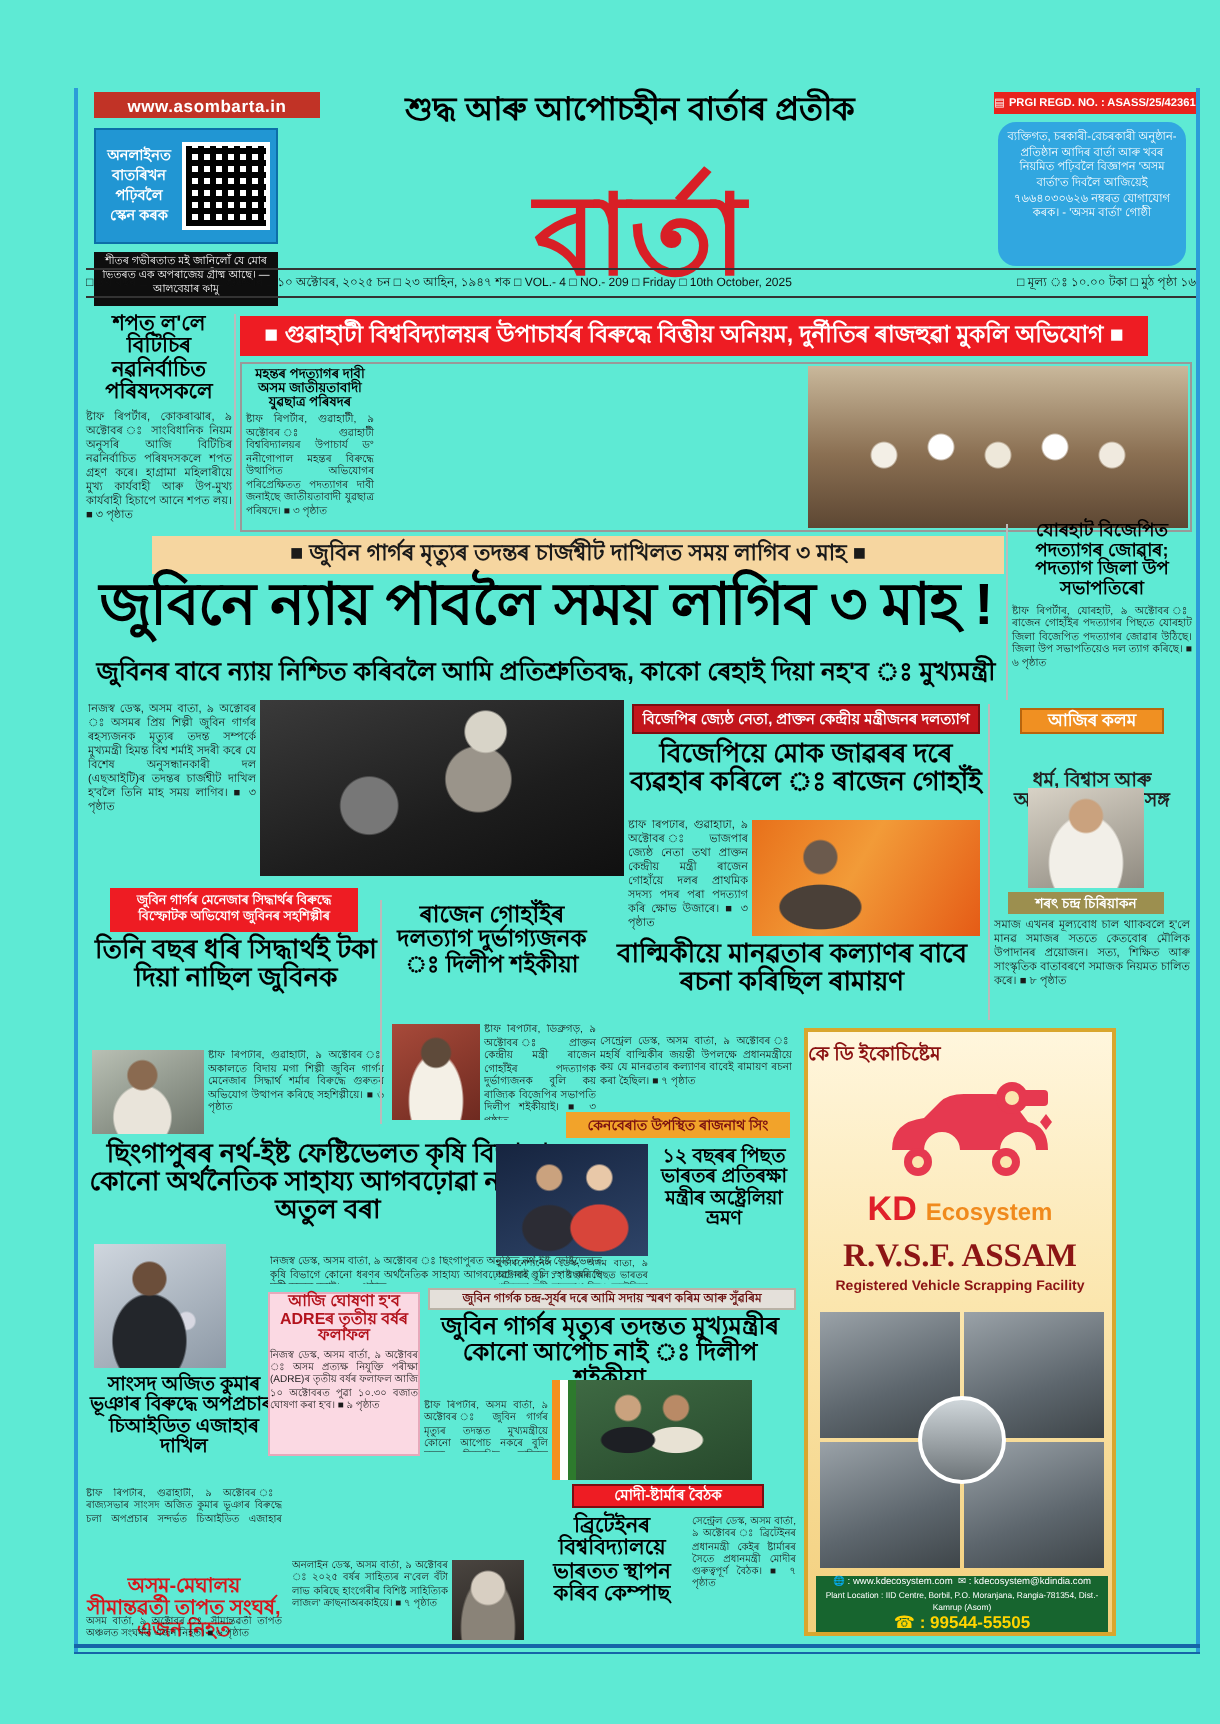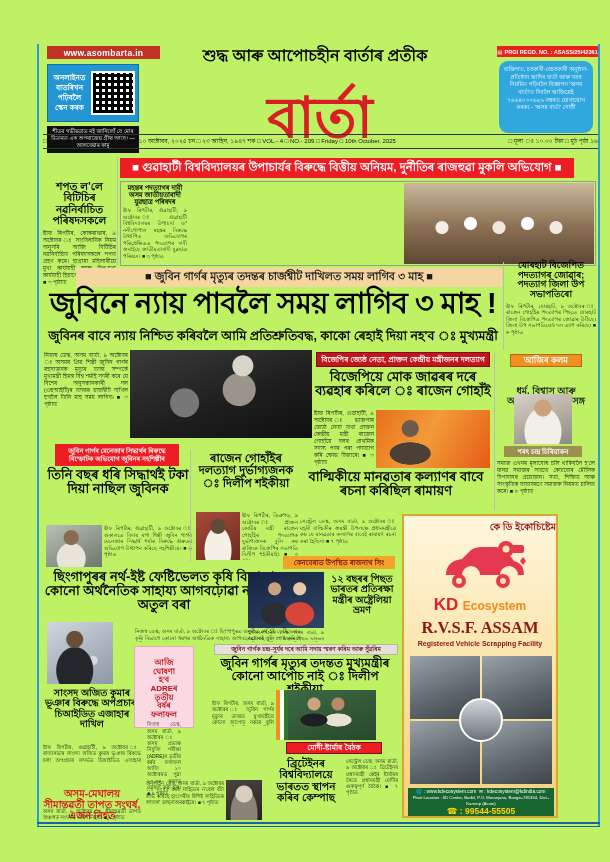--- a/index.html
+++ b/index.html
@@ -1,16 +1,16 @@
 <!DOCTYPE html>
 <html><head>
 <meta charset="utf-8">
 <style>
   html,body{margin:0;padding:0;background:#e9e9e9;}
-  .page{position:relative;width:610px;height:862px;background:#bef264;overflow:hidden;
+  .page{position:relative;width:610px;height:862px;background:#5eead4;overflow:hidden;
         font-family:"Liberation Sans","DejaVu Sans",sans-serif;color:#111;}
   .abs{position:absolute;box-sizing:border-box;}
   .hl{font-weight:bold;text-align:center;line-height:1.08;color:#000;}
   .body-txt{font-size:5.6px;line-height:1.25;text-align:justify;color:#1a1a1a;}
   .vline{width:2px;background:#2b9cd8;}
   .hblue{background:#1565a8;}
   .banner{display:flex;align-items:center;justify-content:center;font-weight:bold;}
   .red-banner{background:#ee1c23;color:#fff;}
   .peach-banner{background:#f6d6a0;color:#1a1a1a;}
   .maroon-banner{background:#c2151c;color:#fff;border:1.5px solid #7c0d11;}
@@ -59,21 +59,21 @@
     <span style="font-size:56px;font-weight:900;line-height:.95;color:#d81f26;">বাৰ্তা</span>
   </div>
 
   <div class="abs" style="left:499px;top:61px;width:94px;height:72px;background:#31a7e0;border-radius:9px;color:#fff;font-size:5.7px;line-height:1.35;text-align:center;padding:5px 4px;">ব্যক্তিগত, চৰকাৰী-বেচৰকাৰী অনুষ্ঠান-প্ৰতিষ্ঠান আদিৰ বাৰ্তা আৰু খবৰ নিয়মিত পঢ়িবলৈ বিজ্ঞাপন 'অসম বাৰ্তা'ত দিবলৈ আজিয়েই ৭৬৬৪০৩০৬২৬ নম্বৰত যোগাযোগ কৰক। - 'অসম বাৰ্তা' গোষ্ঠী</div>
 
   <div class="abs" style="left:43px;top:134px;width:555px;height:15px;border-top:1px solid #333;border-bottom:1px solid #333;display:flex;justify-content:space-between;align-items:center;font-size:6px;">
     <span>□ ৪ৰ্থ বছৰ   □ সংখ্যা - ২০৯   □ শুক্ৰবাৰ   □ ১০ অক্টোবৰ, ২০২৫ চন   □ ২৩ আহিন, ১৯৪৭ শক   □ VOL.- 4   □ NO.- 209   □ Friday   □ 10th October, 2025</span>
     <span>□ মূল্য ঃ ১০.০০ টকা   □ মুঠ পৃষ্ঠা ১৬</span>
   </div>
 
-  <div class="abs" style="left:43px;top:157px;width:73px;margin-top:24px;">
+  <div class="abs" style="left:43px;top:157px;width:73px;">
     <div class="hl" style="font-size:10.5px;">শপত ল'লে বিটিচিৰ নৱনিৰ্বাচিত পৰিষদসকলে</div>
     <div class="body-txt" style="margin-top:4px;">ষ্টাফ ৰিপৰ্টাৰ, কোকৰাঝাৰ, ৯ অক্টোবৰ ঃ সাংবিধানিক নিয়ম অনুসৰি আজি বিটিচিৰ নৱনিৰ্বাচিত পৰিষদসকলে শপত গ্ৰহণ কৰে। হাগ্ৰামা মহিলাৰীয়ে মুখ্য কাৰ্যবাহী আৰু উপ-মুখ্য কাৰ্যবাহী হিচাপে আনে শপত লয়। ■ ৩ পৃষ্ঠাত</div>
   </div>
   <div class="abs" style="left:117px;top:157px;width:1px;height:108px;background:#bbb;"></div>
 
   <div class="abs banner red-banner" style="left:120px;top:158px;width:454px;height:20px;font-size:11.5px;">■ গুৱাহাটী বিশ্ববিদ্যালয়ৰ উপাচাৰ্যৰ বিৰুদ্ধে বিত্তীয় অনিয়ম, দুৰ্নীতিৰ ৰাজহুৱা মুকলি অভিযোগ ■</div>
 
   <div class="abs" style="left:120px;top:181px;width:476px;height:85px;border:1px solid #999;"></div>
   <div class="abs" style="left:123px;top:184px;width:64px;">
     <div class="hl" style="font-size:6.6px;">মহন্তৰ পদত্যাগৰ দাবী অসম জাতীয়তাবাদী যুৱছাত্ৰ পৰিষদৰ</div>
@@ -135,21 +135,21 @@
   <div class="abs photo" style="left:196px;top:512px;width:44px;height:48px;background:
        radial-gradient(circle at 50% 30%, #5e4a3a 0 7px, transparent 8px),
        radial-gradient(ellipse at 50% 80%, #f4f0e6 0 13px, transparent 14px),
        linear-gradient(150deg,#a84a3a,#6e2a20);"></div>
   <div class="abs body-txt" style="left:242px;top:512px;width:56px;height:48px;overflow:hidden;font-size:5.2px;">ষ্টাফ ৰিপৰ্টাৰ, ডিব্ৰুগড়, ৯ অক্টোবৰ ঃ প্ৰাক্তন কেন্দ্ৰীয় মন্ত্ৰী ৰাজেন গোহাঁইৰ পদত্যাগক দুৰ্ভাগ্যজনক বুলি কয় ৰাজ্যিক বিজেপিৰ সভাপতি দিলীপ শইকীয়াই। ■ ৩ পৃষ্ঠাত</div>
 
   <div class="abs hl" style="left:300px;top:470px;width:192px;font-size:13px;">বাল্মিকীয়ে মানৱতাৰ কল্যাণৰ বাবে ৰচনা কৰিছিল ৰামায়ণ</div>
   <div class="abs body-txt" style="left:300px;top:518px;width:96px;height:44px;overflow:hidden;font-size:5.2px;">সেন্ট্ৰেল ডেস্ক, অসম বাৰ্তা, ৯ অক্টোবৰ ঃ মহৰ্ষি বাল্মিকীৰ জয়ন্তী উপলক্ষে প্ৰধানমন্ত্ৰীয়ে কয় যে মানৱতাৰ কল্যাণৰ বাবেই ৰামায়ণ ৰচনা কৰা হৈছিল। ■ ৭ পৃষ্ঠাত</div>
 
   <div class="abs adbox" style="left:402px;top:514px;width:156px;height:304px;">
-    <div style="text-align:right;font-weight:bold;color:#8a1111;font-size:9.5px;margin-top:4px;padding-left:20px;">কে ডি ইকোচিষ্টেম</div>
+    <div style="text-align:left;font-weight:bold;color:#8a1111;font-size:9.5px;margin-top:4px;">কে ডি ইকোচিষ্টেম</div>
     <div style="display:flex;justify-content:center;margin-top:2px;">
       <svg width="96" height="58" viewBox="0 0 96 58">
         <path d="M14 38 q0-14 16-16 l8-8 q4-4 12-4 l14 0 q8 0 12 6 l6 8 q10 2 10 14 l-6 0 a9 9 0 0 0 -18 0 l-20 0 a9 9 0 0 0 -18 0 l-10 0 z" fill="#e63950"></path>
         <circle cx="27" cy="44" r="7" fill="#e63950"></circle>
           <circle cx="27" cy="44" r="3" fill="#fbe6ae"></circle>
         <circle cx="71" cy="44" r="7" fill="#e63950"></circle>
           <circle cx="71" cy="44" r="3" fill="#fbe6ae"></circle>
         <circle cx="74" cy="12" r="8" fill="#e63950"></circle>
           <circle cx="74" cy="12" r="3.5" fill="#fbe6ae"></circle>
         <rect x="78" y="8" width="14" height="8" rx="2" fill="#e63950"></rect>
@@ -197,21 +197,21 @@
   <div class="abs photo" style="left:47px;top:622px;width:66px;height:62px;background:
        radial-gradient(circle at 42% 28%, #6b4e3a 0 8px, transparent 9px),
        radial-gradient(ellipse at 42% 78%, #23262b 0 18px, transparent 19px),
        radial-gradient(circle at 70% 62%, #d8d8e2 0 4px, transparent 5px),
        linear-gradient(150deg,#cfd6de,#8d99a6);"></div>
   <div class="abs hl" style="left:43px;top:688px;width:98px;font-size:9.5px;">সাংসদ অজিত কুমাৰ ভূঞাৰ বিৰুদ্ধে অপপ্ৰচাৰ, চিআইডিত এজাহাৰ দাখিল</div>
   <div class="abs body-txt" style="left:43px;top:744px;width:98px;height:18px;overflow:hidden;font-size:5px;">ষ্টাফ ৰিপৰ্টাৰ, গুৱাহাটী, ৯ অক্টোবৰ ঃ ৰাজ্যসভাৰ সাংসদ অজিত কুমাৰ ভূঞাৰ বিৰুদ্ধে চলা অপপ্ৰচাৰ সন্দৰ্ভত চিআইডিত এজাহাৰ দাখিল। ■ ৩ পৃষ্ঠাত</div>
   <div class="abs hl" style="left:43px;top:764px;width:98px;font-size:10px;color:#d6161c;margin-top:25px;">অসম-মেঘালয় সীমান্তৱৰ্তী তাপত সংঘৰ্ষ, এজন নিহত</div>
   <div class="abs body-txt" style="left:43px;top:808px;width:98px;height:14px;overflow:hidden;font-size:5px;">অসম বাৰ্তা, ৯ অক্টোবৰ ঃ সীমান্তৱৰ্তী তাপত অঞ্চলত সংঘৰ্ষত এজন নিহত। ■ ৬ পৃষ্ঠাত</div>
 
-  <div class="abs pinkbox" style="left:134px;top:646px;width:60px;height:82px;padding:12px;">
+  <div class="abs pinkbox" style="left:134px;top:646px;width:76px;height:82px;padding:0;">
     <div class="hl" style="font-size:8px;color:#b3121c;">আজি ঘোষণা হ'ব ADREৰ তৃতীয় বৰ্ষৰ ফলাফল</div>
     <div class="body-txt" style="margin-top:2px;font-size:5px;">নিজস্ব ডেস্ক, অসম বাৰ্তা, ৯ অক্টোবৰ ঃ অসম প্ৰত্যক্ষ নিযুক্তি পৰীক্ষা (ADRE)ৰ তৃতীয় বৰ্ষৰ ফলাফল আজি ১০ অক্টোবৰত পুৱা ১০.৩০ বজাত ঘোষণা কৰা হ'ব। ■ ৯ পৃষ্ঠাত</div>
   </div>
 
   <div class="abs banner gray-banner" style="left:214px;top:644px;width:184px;height:11px;font-size:6px;">জুবিন গাৰ্গক চন্দ্ৰ-সূৰ্যৰ দৰে আমি সদায় স্মৰণ কৰিম আৰু সুঁৱৰিম</div>
   <div class="abs hl" style="left:212px;top:657px;width:186px;font-size:12px;">জুবিন গাৰ্গৰ মৃত্যুৰ তদন্তত মুখ্যমন্ত্ৰীৰ কোনো আপোচ নাই ঃ দিলীপ শইকীয়া</div>
   <div class="abs body-txt" style="left:212px;top:700px;width:62px;height:26px;overflow:hidden;font-size:5px;">ষ্টাফ ৰিপৰ্টাৰ, অসম বাৰ্তা, ৯ অক্টোবৰ ঃ জুবিন গাৰ্গৰ মৃত্যুৰ তদন্তত মুখ্যমন্ত্ৰীয়ে কোনো আপোচ নকৰে বুলি মন্তব্য বিজেপিৰ ৰাজ্যিক সভাপতিৰ। ■ ৬ পৃষ্ঠাত</div>
   <div class="abs photo" style="left:276px;top:690px;width:100px;height:50px;background:
        linear-gradient(90deg,#f5901e 0 4px,#fff 4px 8px,#2d7a2d 8px 12px,transparent 12px),
        radial-gradient(ellipse at 38% 60%, #1d1f24 0 13px, transparent 14px),

